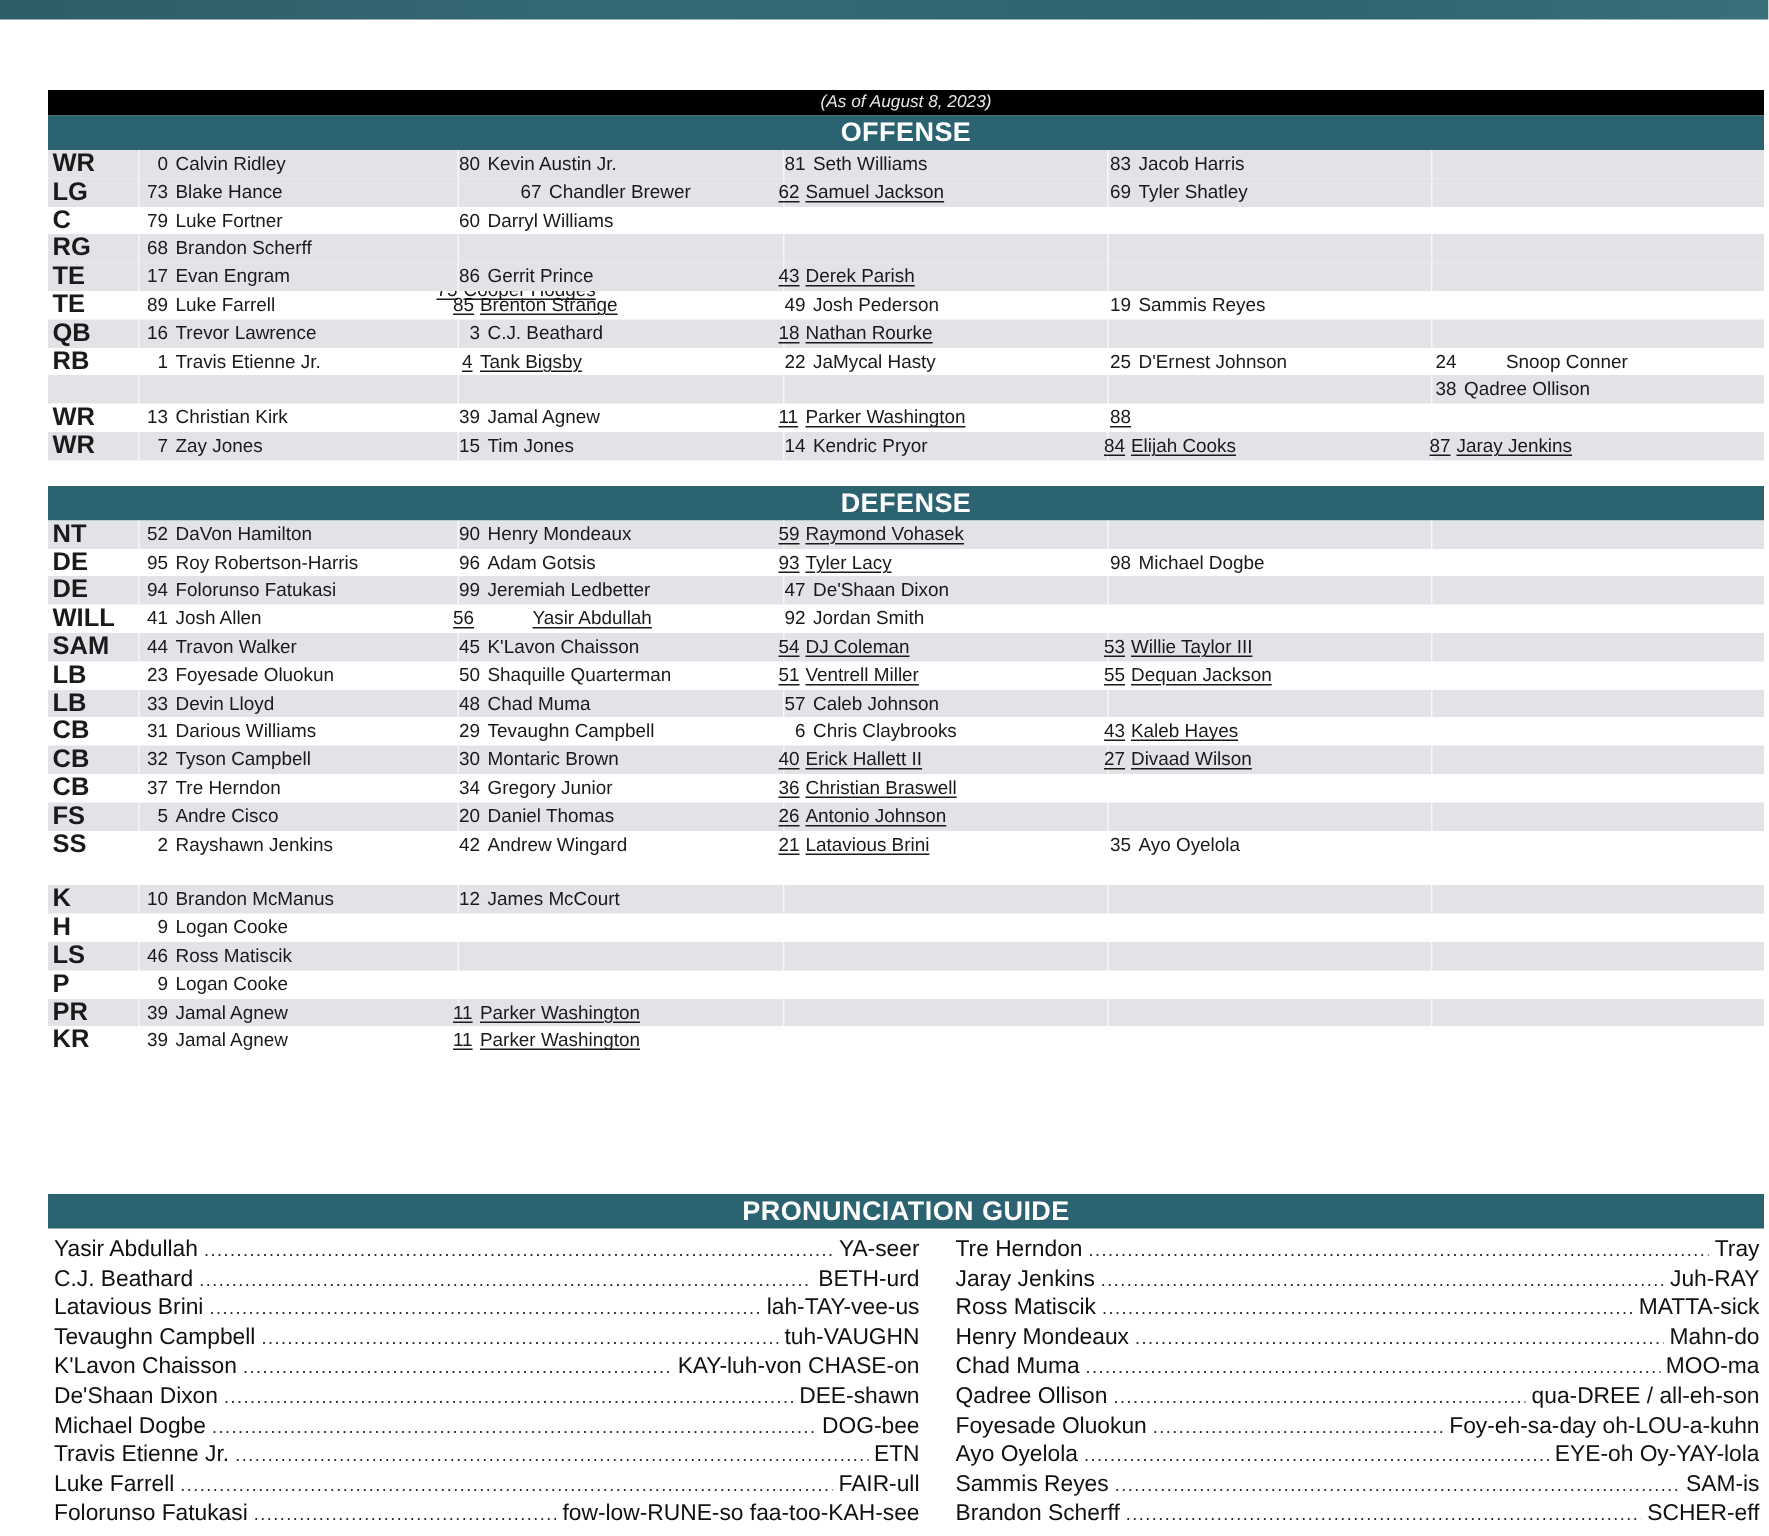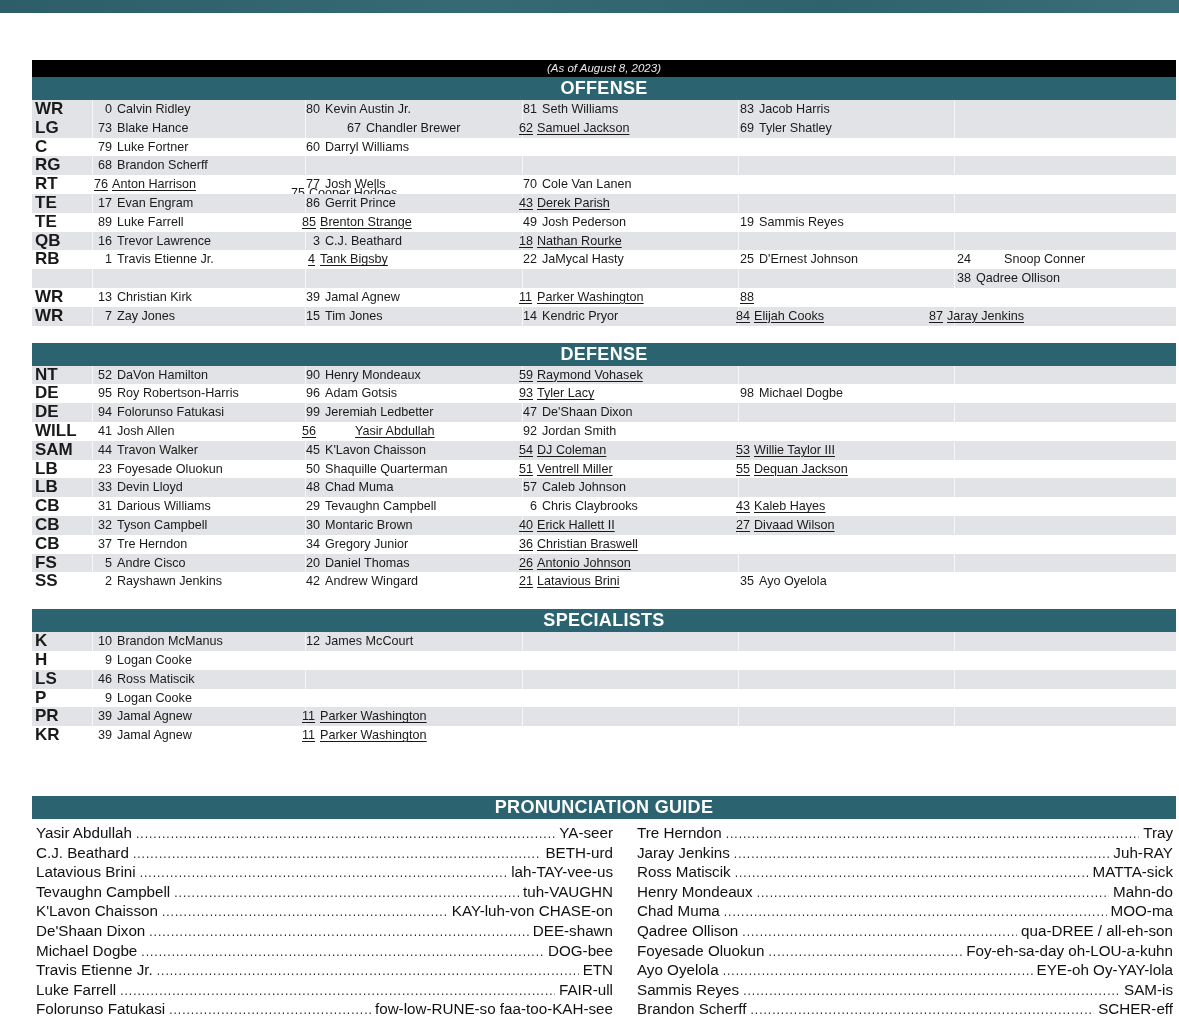--- a/index.html
+++ b/index.html
@@ -138,35 +138,20 @@
         <span class="pos">RG</span>
         <span class="player" style="left: 62px;">
           <span class="num">68</span>
           <span class="name">Brandon Scherff</span>
         </span>
         <span class="player u" style="left: 259px; margin-top: 28px;">
           <span class="num">75</span>
           <span class="name">Cooper Hodges</span>
         </span>
       </div>
-      <div class="roster-row">
-        <span class="pos">RT</span>
-        <span class="player u" style="left: 62px;">
-          <span class="num">76</span>
-          <span class="name">Anton Harrison</span>
-        </span>
-        <span class="player" style="left: 270px;">
-          <span class="num">77</span>
-          <span class="name">Josh Wells</span>
-        </span>
-        <span class="player" style="left: 487px;">
-          <span class="num">70</span>
-          <span class="name">Cole Van Lanen</span>
-        </span>
-      </div>
       <div class="roster-row alt">
         <div class="sep" style="left: 60px;"></div>
         <div class="sep" style="left: 273px;"></div>
         <div class="sep" style="left: 490px;"></div>
         <div class="sep" style="left: 706px;"></div>
         <div class="sep" style="left: 922px;"></div>
         <span class="pos">TE</span>
         <span class="player" style="left: 62px;">
           <span class="num">17</span>
           <span class="name">Evan Engram</span>
@@ -289,21 +274,21 @@
           <span class="name">Tim Jones</span>
         </span>
         <span class="player" style="left: 487px;">
           <span class="num">14</span>
           <span class="name">Kendric Pryor</span>
         </span>
         <span class="player u" style="left: 704px;">
           <span class="num">84</span>
           <span class="name">Elijah Cooks</span>
         </span>
-        <span class="player u" style="left: 897px;">
+        <span class="player u" style="left: 921px;">
           <span class="num">87</span>
           <span class="name">Jaray Jenkins</span>
         </span>
       </div>
     </div>
 
   <div class="gap"></div>
   <div class="section-bar">DEFENSE</div>
   <div class="section-rows">
       <div class="roster-row alt">
@@ -536,21 +521,20 @@
           <span class="name">Latavious Brini</span>
         </span>
         <span class="player" style="left: 704px;">
           <span class="num">35</span>
           <span class="name">Ayo Oyelola</span>
         </span>
       </div>
     </div>
 
   <div class="gap" style="height:18px"></div>
-  <div class="section-bar">SPECIALISTS</div>
   <div class="section-rows">
       <div class="roster-row alt">
         <div class="sep" style="left: 60px;"></div>
         <div class="sep" style="left: 273px;"></div>
         <div class="sep" style="left: 490px;"></div>
         <div class="sep" style="left: 706px;"></div>
         <div class="sep" style="left: 922px;"></div>
         <span class="pos">K</span>
         <span class="player" style="left: 62px;">
           <span class="num">10</span>

